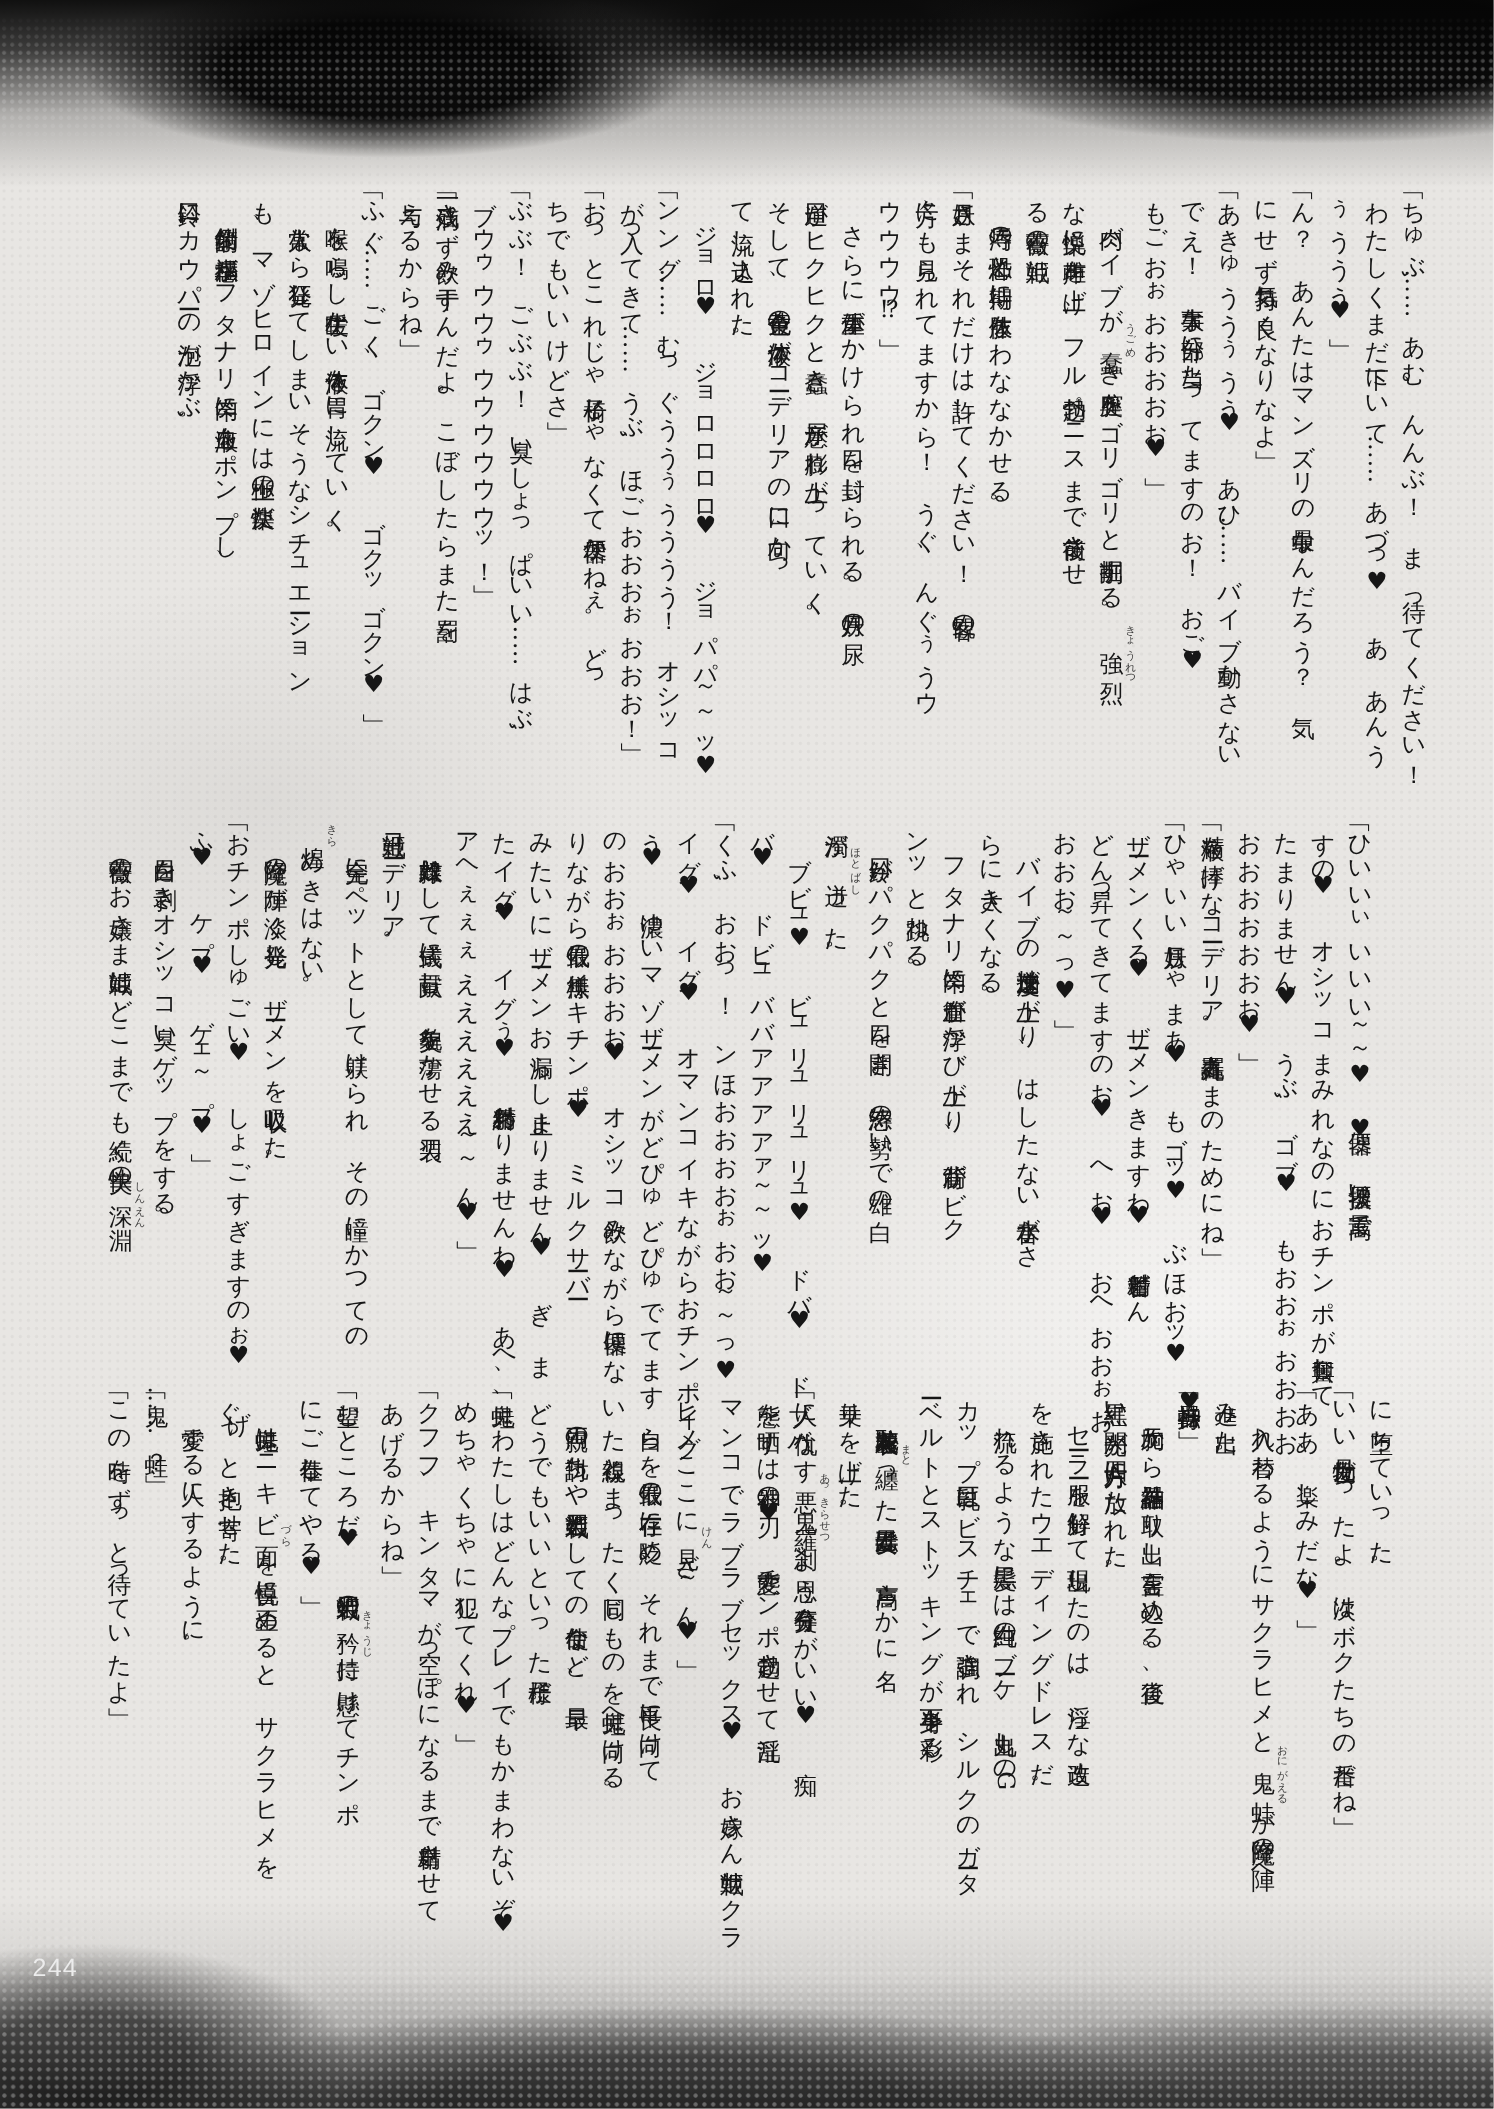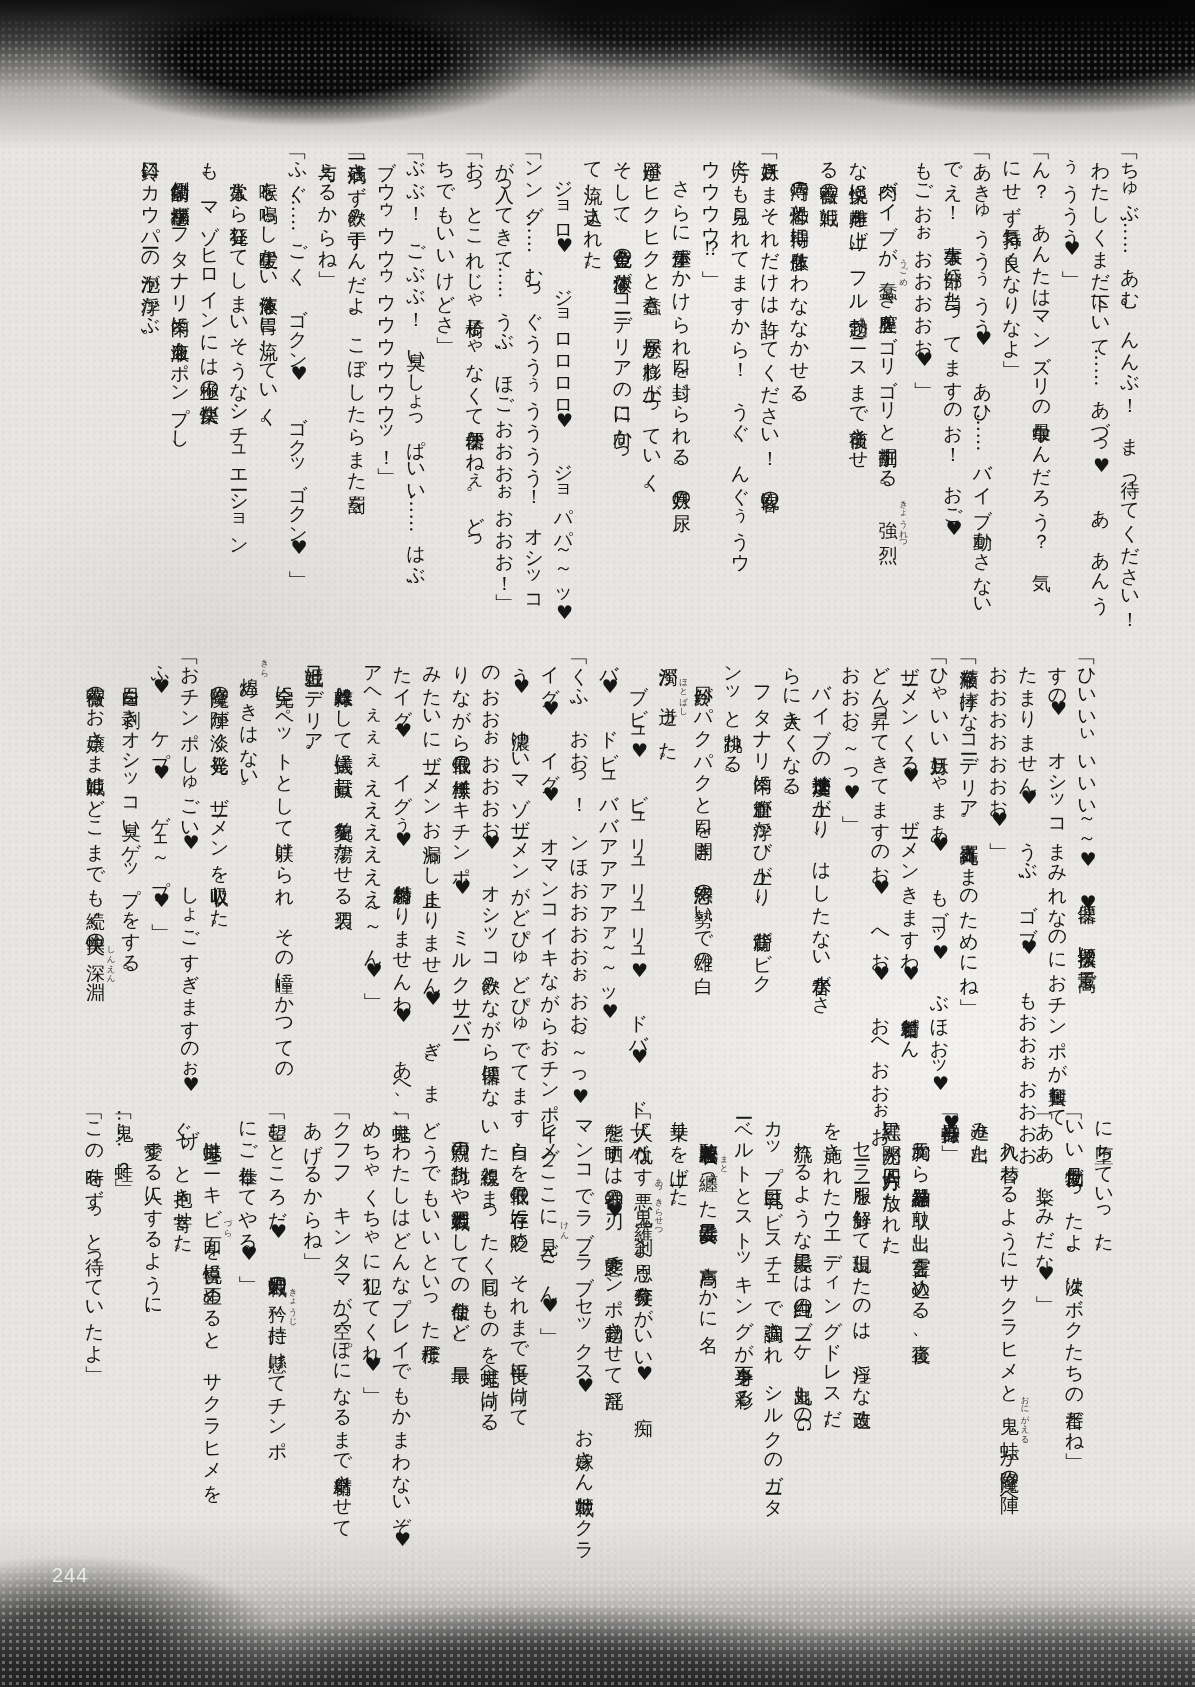--- a/index.html
+++ b/index.html
@@ -102,21 +102,20 @@
   .band-bottom { top: 1108px; right: 76px; }
   .page-number {
     position: absolute;
     left: 26px;
     top: 1564px;
     z-index: 3;
     color: #ececec;
     font-size: 20px;
     font-family: "Liberation Sans", sans-serif;
     letter-spacing: 1px;
-    margin-left: 26px;
   }
 </style>
 </head>
 <body>
 
 <div class="page">
   <div class="paper-texture"></div>
   <div class="top-halftone"></div>
   <div class="bottom-halftone"></div>
 

